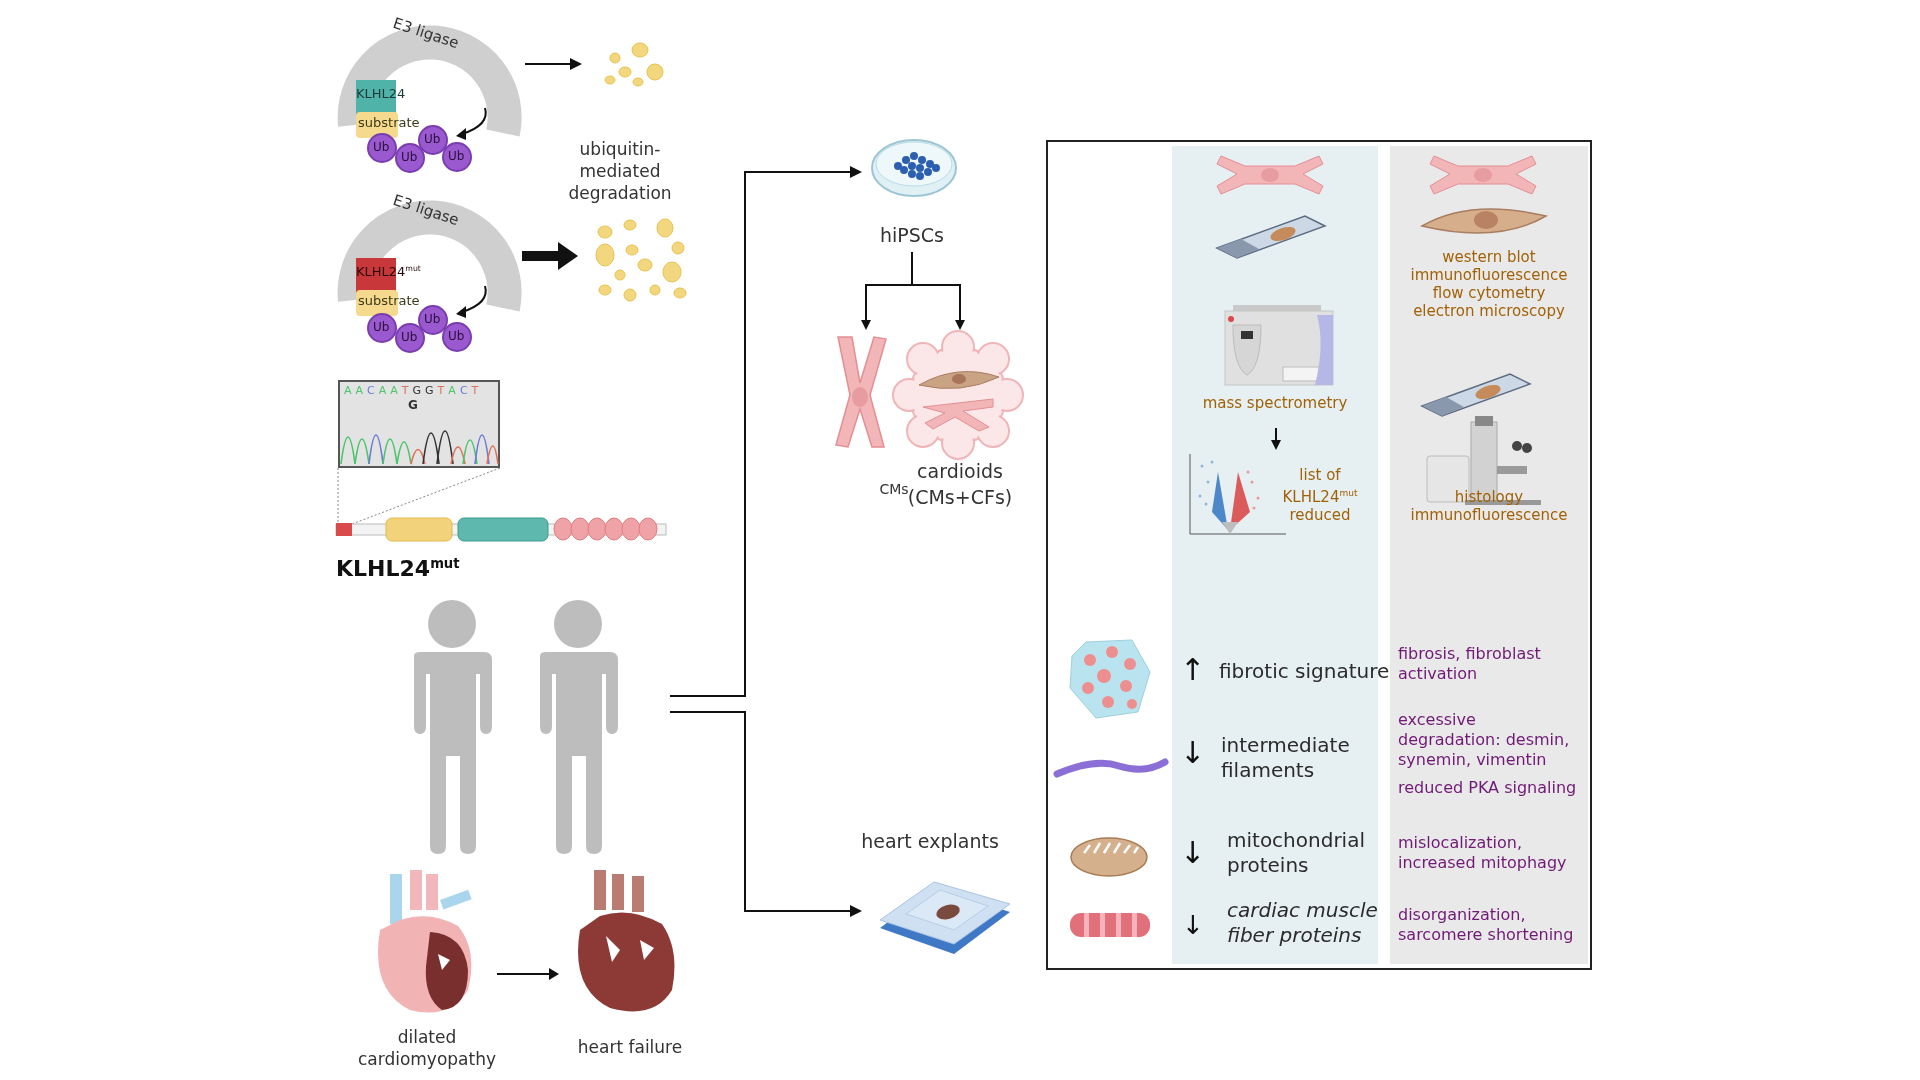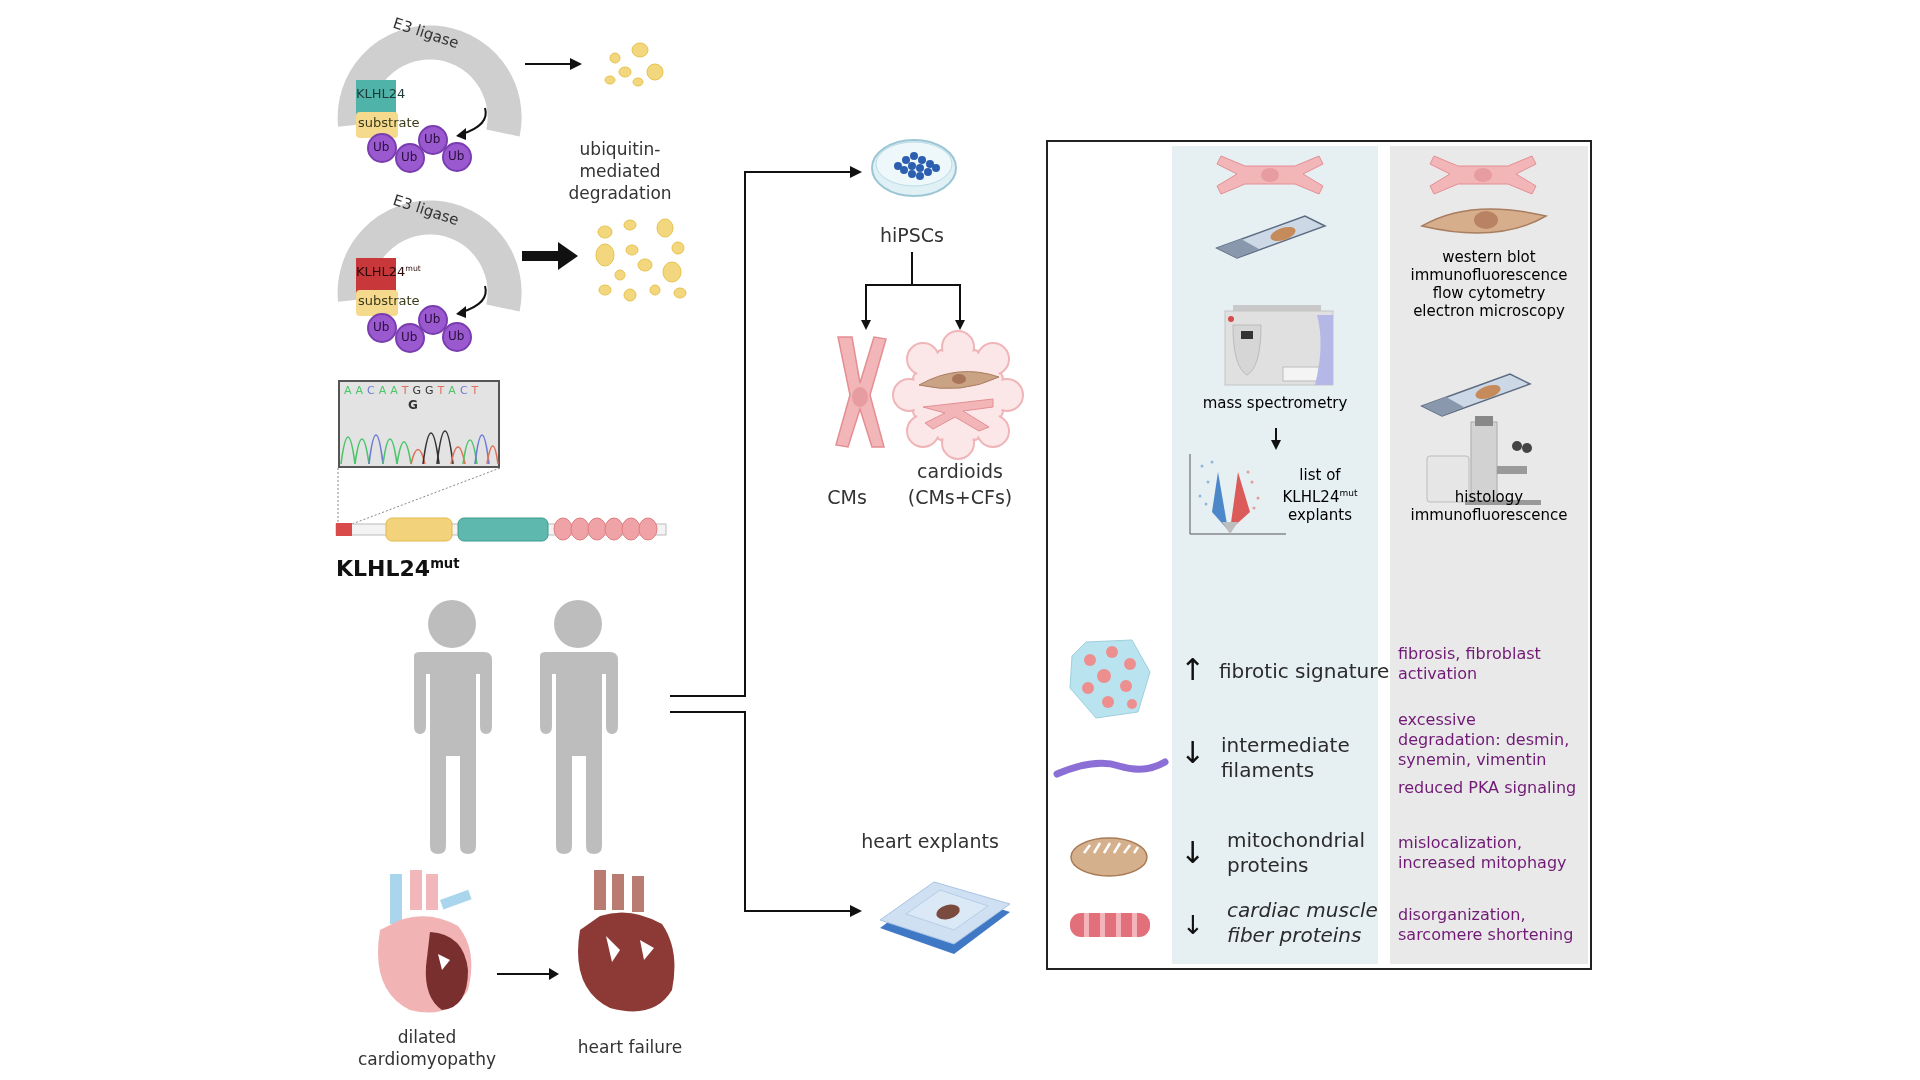--- a/index.html
+++ b/index.html
@@ -1,19 +1,19 @@
 <!DOCTYPE html>
 <html><head>
 <meta charset="utf-8">
 <style>
   html,body{margin:0;padding:0;background:#fff;}
   body{width:1920px;height:1080px;position:relative;overflow:hidden;font-family:"DejaVu Sans","Liberation Sans",sans-serif;color:#2a2a2a;}
   .abs{position:absolute;}
   .lbl{position:absolute;text-align:center;font-size:18px;line-height:22px;color:#333;}
-  .lbl-sm{position:absolute;text-align:center;font-size:15px;line-height:18px;color:#000000;}
+  .lbl-sm{position:absolute;text-align:center;font-size:15px;line-height:18px;color:#a16207;}
   svg{position:absolute;overflow:visible;}
   .panel{position:absolute;left:1046px;top:140px;width:546px;height:830px;border:2px solid #222;background:#fff;box-sizing:border-box;}
   .col-blue{position:absolute;left:1172px;top:146px;width:206px;height:818px;background:#e6f0f3;}
   .col-gray{position:absolute;left:1390px;top:146px;width:198px;height:818px;background:#e9e9e9;}
   .row-text{position:absolute;font-size:20px;line-height:25px;color:#2b2b2b;margin-left:13px;}
   .row-desc{position:absolute;font-size:16px;line-height:20px;color:#701a75;}
   .arrow-glyph{position:absolute;font-size:30px;line-height:30px;color:#111;}
   sup{font-size:60%;}
 </style>
 </head>
@@ -230,21 +230,21 @@
       <circle cx="100" cy="96" r="16"></circle>
       <circle cx="65" cy="108" r="16"></circle>
     <circle cx="30" cy="96" r="16"></circle>
       <circle cx="16" cy="60" r="16"></circle>
   </g>
   <circle cx="65" cy="60" r="46" fill="#fbe7e8"></circle>
   <path d="M 26 50 Q 65 28 106 42 Q 68 60 26 50 Z" fill="#caa284" stroke="#a97d60"></path>
   <ellipse cx="66" cy="44" rx="7" ry="5" fill="#a8745a"></ellipse>
   <path d="M 30 72 L 100 64 L 100 72 L 70 76 L 96 92 L 86 96 L 62 82 L 40 94 L 32 88 L 52 78 Z" fill="#f2b6b8" stroke="#e48e93"></path>
 </svg>
-<div class="lbl" style="left:812px;top:478px;width:70px;font-size:19px;margin-top:8px;">CMs</div>
+<div class="lbl" style="left:859px;top:478px;width:70px;font-size:14px;">CMs</div>
 <div class="lbl" style="left:900px;top:460px;width:120px;font-size:19px;">cardioids</div>
 <div class="lbl" style="left:895px;top:486px;width:130px;font-size:19px;">(CMs+CFs)</div>
 
 <div class="lbl" style="left:850px;top:830px;width:160px;font-size:19px;">heart explants</div>
 <svg class="abs" style="left:870px;top:878px" width="140" height="80">
   <path d="M 10 50 L 64 10 L 140 34 L 84 76 Z" fill="#3f78c4"></path>
   <path d="M 10 42 L 64 4 L 140 26 L 84 66 Z" fill="#cfe0f2" stroke="#a8c3e3"></path>
   <path d="M 36 36 L 70 12 L 118 28 L 84 52 Z" fill="#dbe8f5" stroke="#b6cde8"></path>
   <ellipse cx="78" cy="34" rx="12" ry="7" fill="#7a4a3f" transform="rotate(-15 78 34)"></ellipse>
 </svg>
@@ -292,21 +292,21 @@
   <g fill="#e69a9a">
       <circle cx="74" cy="30" r="1.5"></circle>
       <circle cx="80" cy="46" r="1.5"></circle>
       <circle cx="70" cy="20" r="1.5"></circle>
       <circle cx="76" cy="56" r="1.5"></circle>
     </g>
 </svg>
 <div class="lbl-sm" style="left:1280px;top:466px;width:80px;">
   <div>list of</div>
   <div><span>KLHL24</span><sup>mut</sup></div>
-  <div>explants</div>
+  <div>reduced</div>
 </div>
 
 <svg class="abs" style="left:1428px;top:152px" width="112" height="46">
   <path d="M 6 4 L 30 14 L 80 14 L 104 4 L 108 12 L 88 22 L 108 34 L 104 42 L 80 32 L 30 32 L 6 42 L 2 34 L 22 22 L 2 12 Z" fill="#f2b6b8" stroke="#e48e93"></path>
   <ellipse cx="55" cy="23" rx="9" ry="7" fill="#e69ca0"></ellipse>
 </svg>
 <svg class="abs" style="left:1420px;top:198px" width="128" height="48">
   <path d="M 2 28 Q 50 0 126 18 Q 78 46 2 28 Z" fill="#d7ae8c" stroke="#a97d60" stroke-width="1.5"></path>
   <ellipse cx="66" cy="22" rx="12" ry="9" fill="#b98363"></ellipse>
 </svg>

